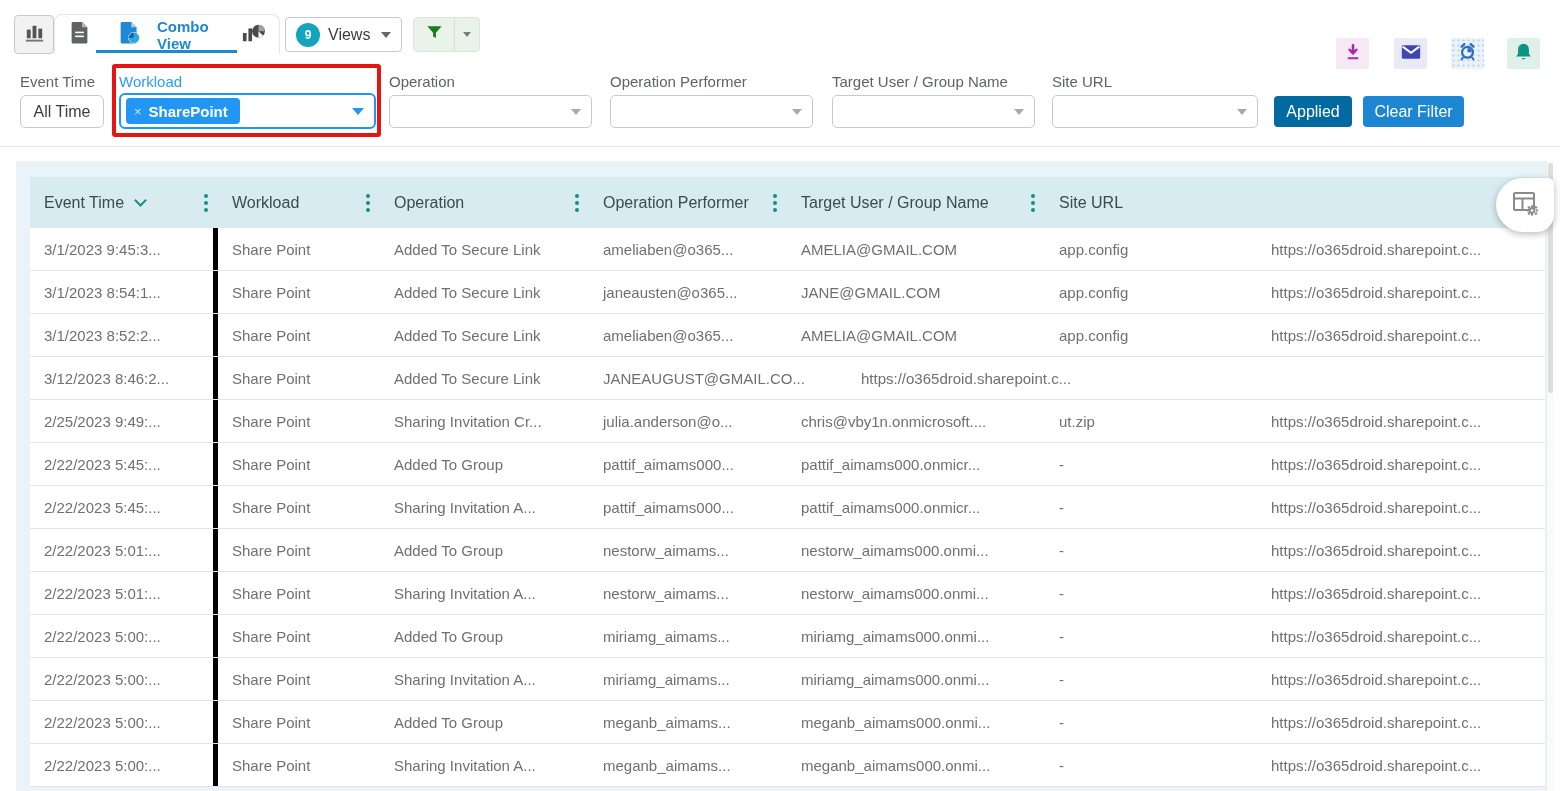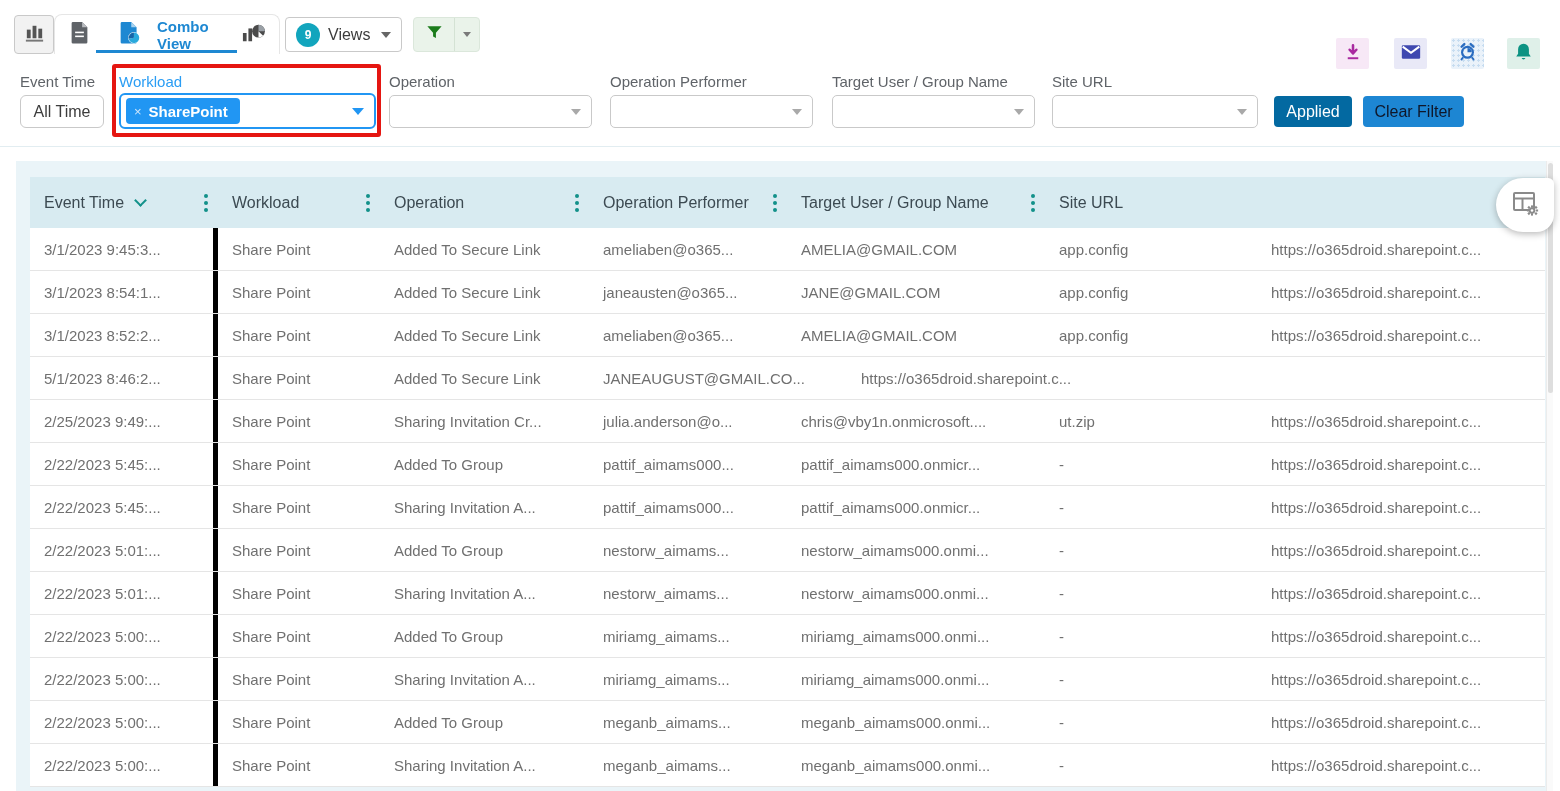--- a/index.html
+++ b/index.html
@@ -48,21 +48,21 @@
   .red-annotation { left:112px; top:64px; width:269px; height:73px; border:4px solid #e51611; border-radius:3px;
     pointer-events:none; z-index:5; }
   .workload-select { left:119px; top:93px; width:257px; height:36px; border:2px solid #2196f3; border-radius:6px;
     background:#fff; display:flex; align-items:center; padding:0 10px 0 5px; cursor:pointer; }
   .chip { background:#2196f3; color:#fff; border-radius:4px; height:26px; display:flex; align-items:center;
     gap:7px; padding:0 12px 0 8px; font-size:15px; font-weight:700; }
   .chip-x { color:#cfe6fb; font-size:13px; font-weight:400; cursor:pointer; }
   .workload-select .caret { margin-left:auto; border-top-color:#2196f3; border-left-width:6px; border-right-width:6px; border-top-width:7px; }
   .applied-btn { left:1274px; top:96px; width:78px; height:31px; background:#0369a1; color:#fff;
     border-radius:4px; font-size:16px; display:flex; align-items:center; justify-content:center; }
-  .clear-btn { left:1363px; top:96px; width:101px; height:31px; background:#1d86d3; color:#0f172a;
+  .clear-btn { left:1363px; top:96px; width:101px; height:31px; background:#1d86d3; color:#ffffff;
     border-radius:4px; font-size:16px; display:flex; align-items:center; justify-content:center; cursor:pointer; }
   .divider { left:0; top:146px; width:1560px; height:1px; background:#e2edf1; }
 
   
   .table-wrap { left:16px; top:161px; width:1537px; height:630px; background:#eaf4f8; }
   .grid { position:absolute; left:14px; top:16px; width:1515px; }
   .thead { display:flex; height:51px; background:#d8ebf1; align-items:center; }
   .th { height:100%; display:flex; align-items:center; padding-left:14px; font-size:16px; color:#3c4a52;
     position:relative; cursor:pointer; }
   .th .dots { position:absolute; right:10px; display:flex; flex-direction:column; gap:3px; cursor:pointer; }
@@ -296,21 +296,21 @@
         <div class="trow">
           <div class="td c0">3/1/2023 8:52:2...</div>
           <div class="td c1">Share Point</div>
           <div class="td c2">Added To Secure Link</div>
           <div class="td c3">ameliaben@o365...</div>
           <div class="td c4">AMELIA@GMAIL.COM</div>
           <div class="td c5">app.config</div>
           <div class="td c6">https://o365droid.sharepoint.c...</div>
         </div>
         <div class="trow">
-          <div class="td c0">5/1/2023 8:46:2...</div>
+          <div class="td c0">3/12/2023 8:46:2...</div>
           <div class="td c1">Share Point</div>
           <div class="td c2">Added To Secure Link</div>
           <div class="td c4">JANEAUGUST@GMAIL.CO...</div>
           <div class="td c6">https://o365droid.sharepoint.c...</div>
         </div>
         <div class="trow">
           <div class="td c0">2/25/2023 9:49:...</div>
           <div class="td c1">Share Point</div>
           <div class="td c2">Sharing Invitation Cr...</div>
           <div class="td c3">julia.anderson@o...</div>

